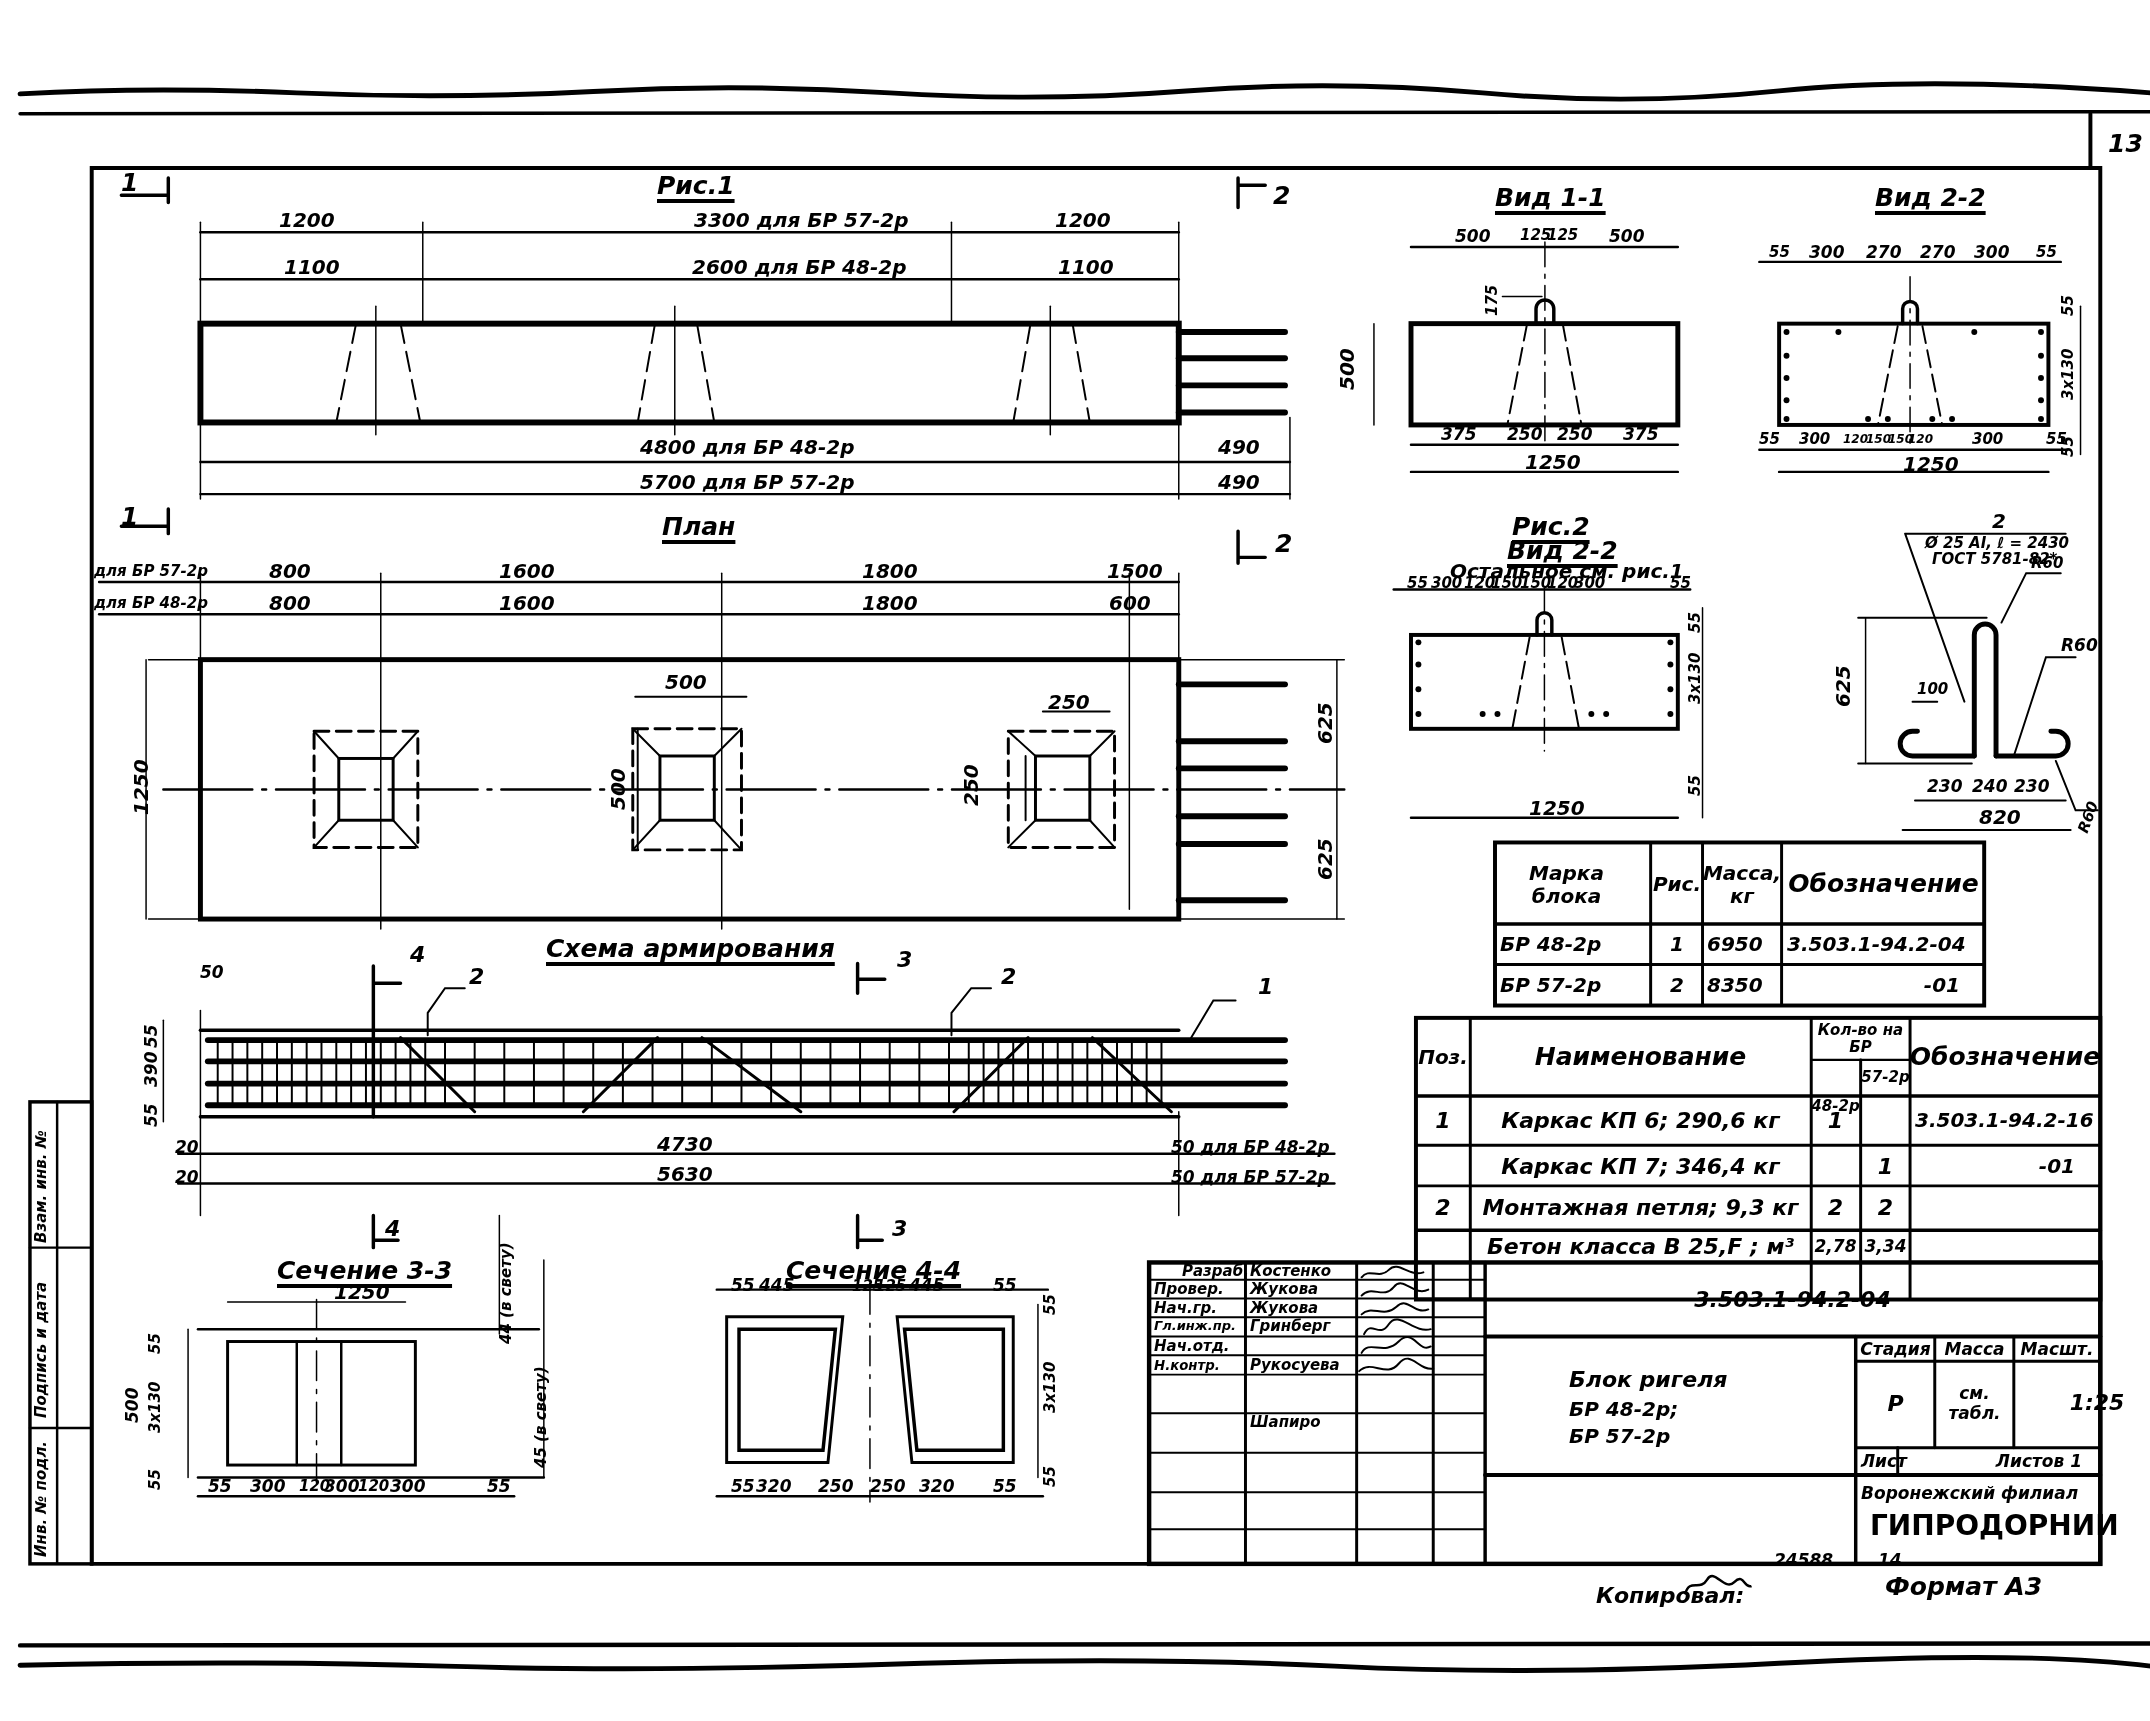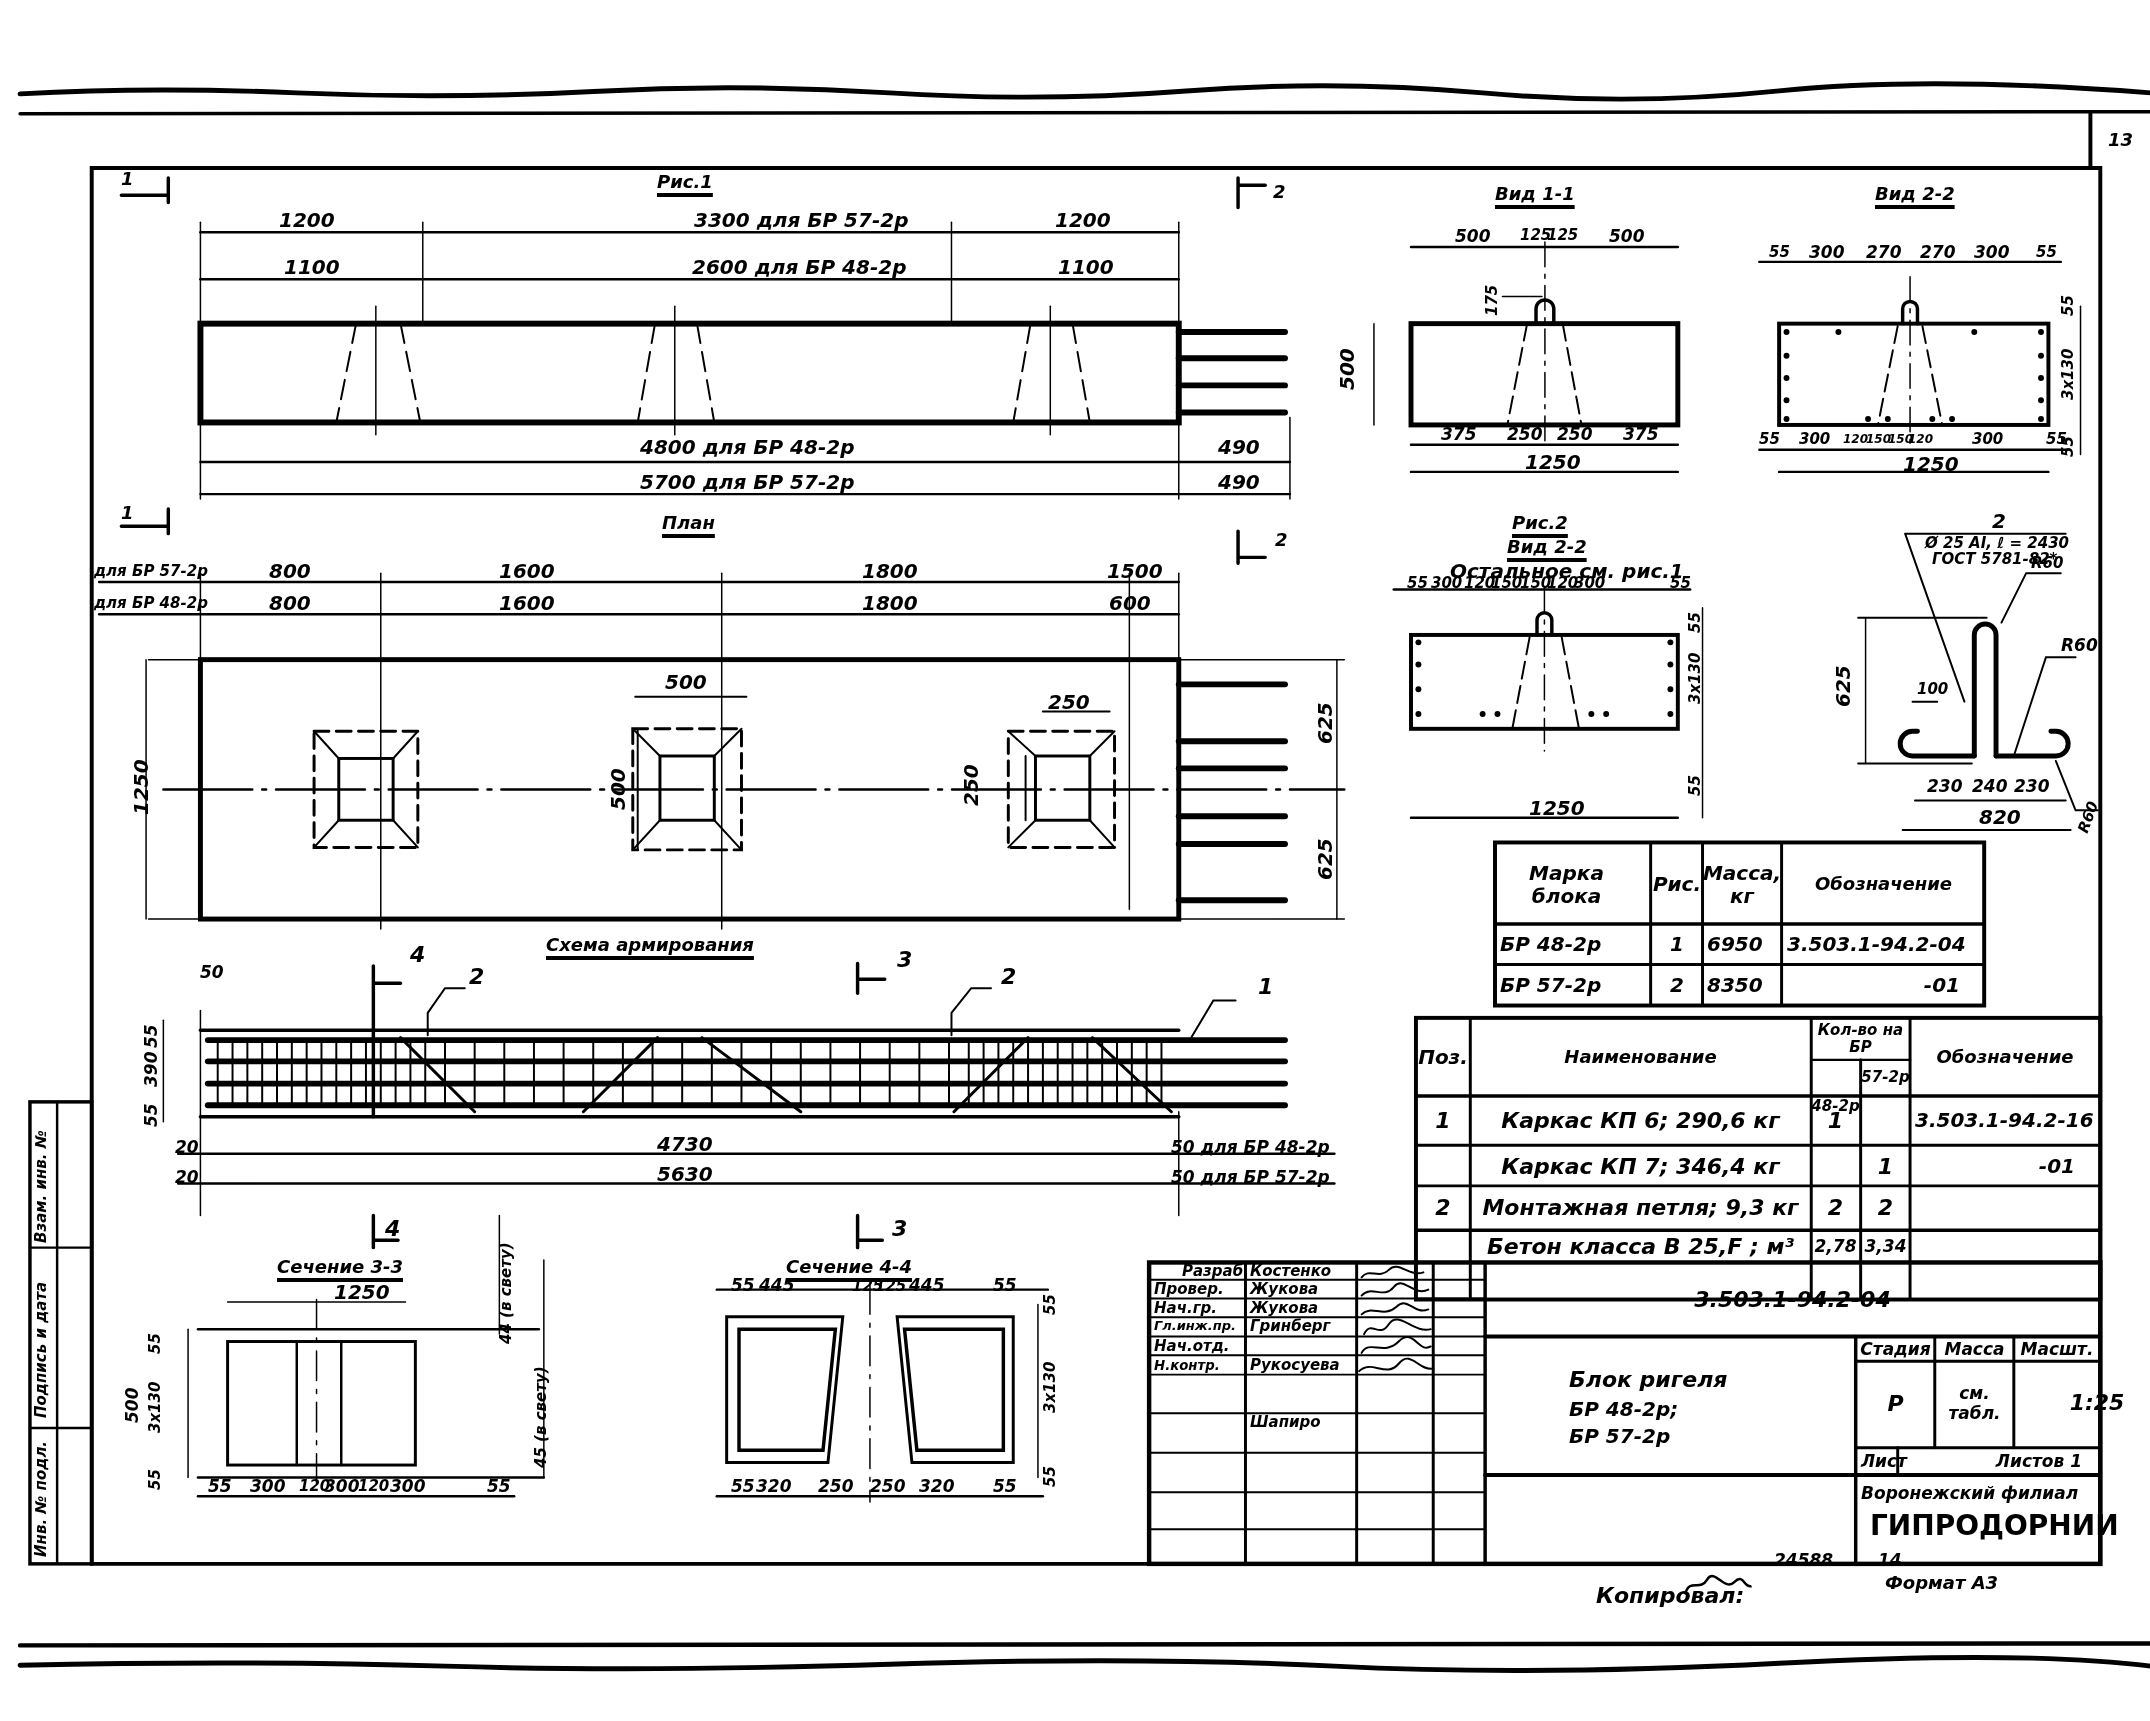--- a/index.html
+++ b/index.html
@@ -1,20 +1,20 @@
 <!DOCTYPE html>
 <html style="font-size:8px"><head>
 <meta charset="utf-8">
 <style>
   html,body{margin:0;padding:0;background:#ffffff;}
   body{width:2151px;height:1721px;position:relative;overflow:hidden;font-family:"DejaVu Sans",sans-serif;color:#000;}
   svg{position:absolute;left:0;top:0;}
   .t{position:absolute;font-family:"DejaVu Sans",sans-serif;font-style:italic;font-weight:bold;color:#000;white-space:nowrap;line-height:1;}
   .ttl{text-decoration:underline;text-decoration-thickness:4px;text-underline-offset:5px;}
-  .s40{font-size:20px;} .s44{font-size:22px;} .s50{font-size:18px;} .s56{font-size:28px;} .s34{font-size:17px;} .s30{font-size:15px;}
+  .s40{font-size:20px;} .s44{font-size:22px;} .s50{font-size:25px;} .s56{font-size:28px;} .s34{font-size:17px;} .s30{font-size:15px;}
   .rot{transform-origin:left top;transform:rotate(-90deg);}
   .cell{position:absolute;display:flex;align-items:center;justify-content:center;text-align:center;font-family:"DejaVu Sans",sans-serif;font-style:italic;font-weight:bold;line-height:1.15;}
   .left{justify-content:flex-start;padding-left:5px;box-sizing:border-box;}
   .right{justify-content:flex-end;padding-right:25px;box-sizing:border-box;}
 </style>
 </head>
 <body>
 
 <svg width="2151" height="1721" viewBox="0 0 4352 3483">
   <g stroke="#000" fill="none" stroke-linecap="round">

